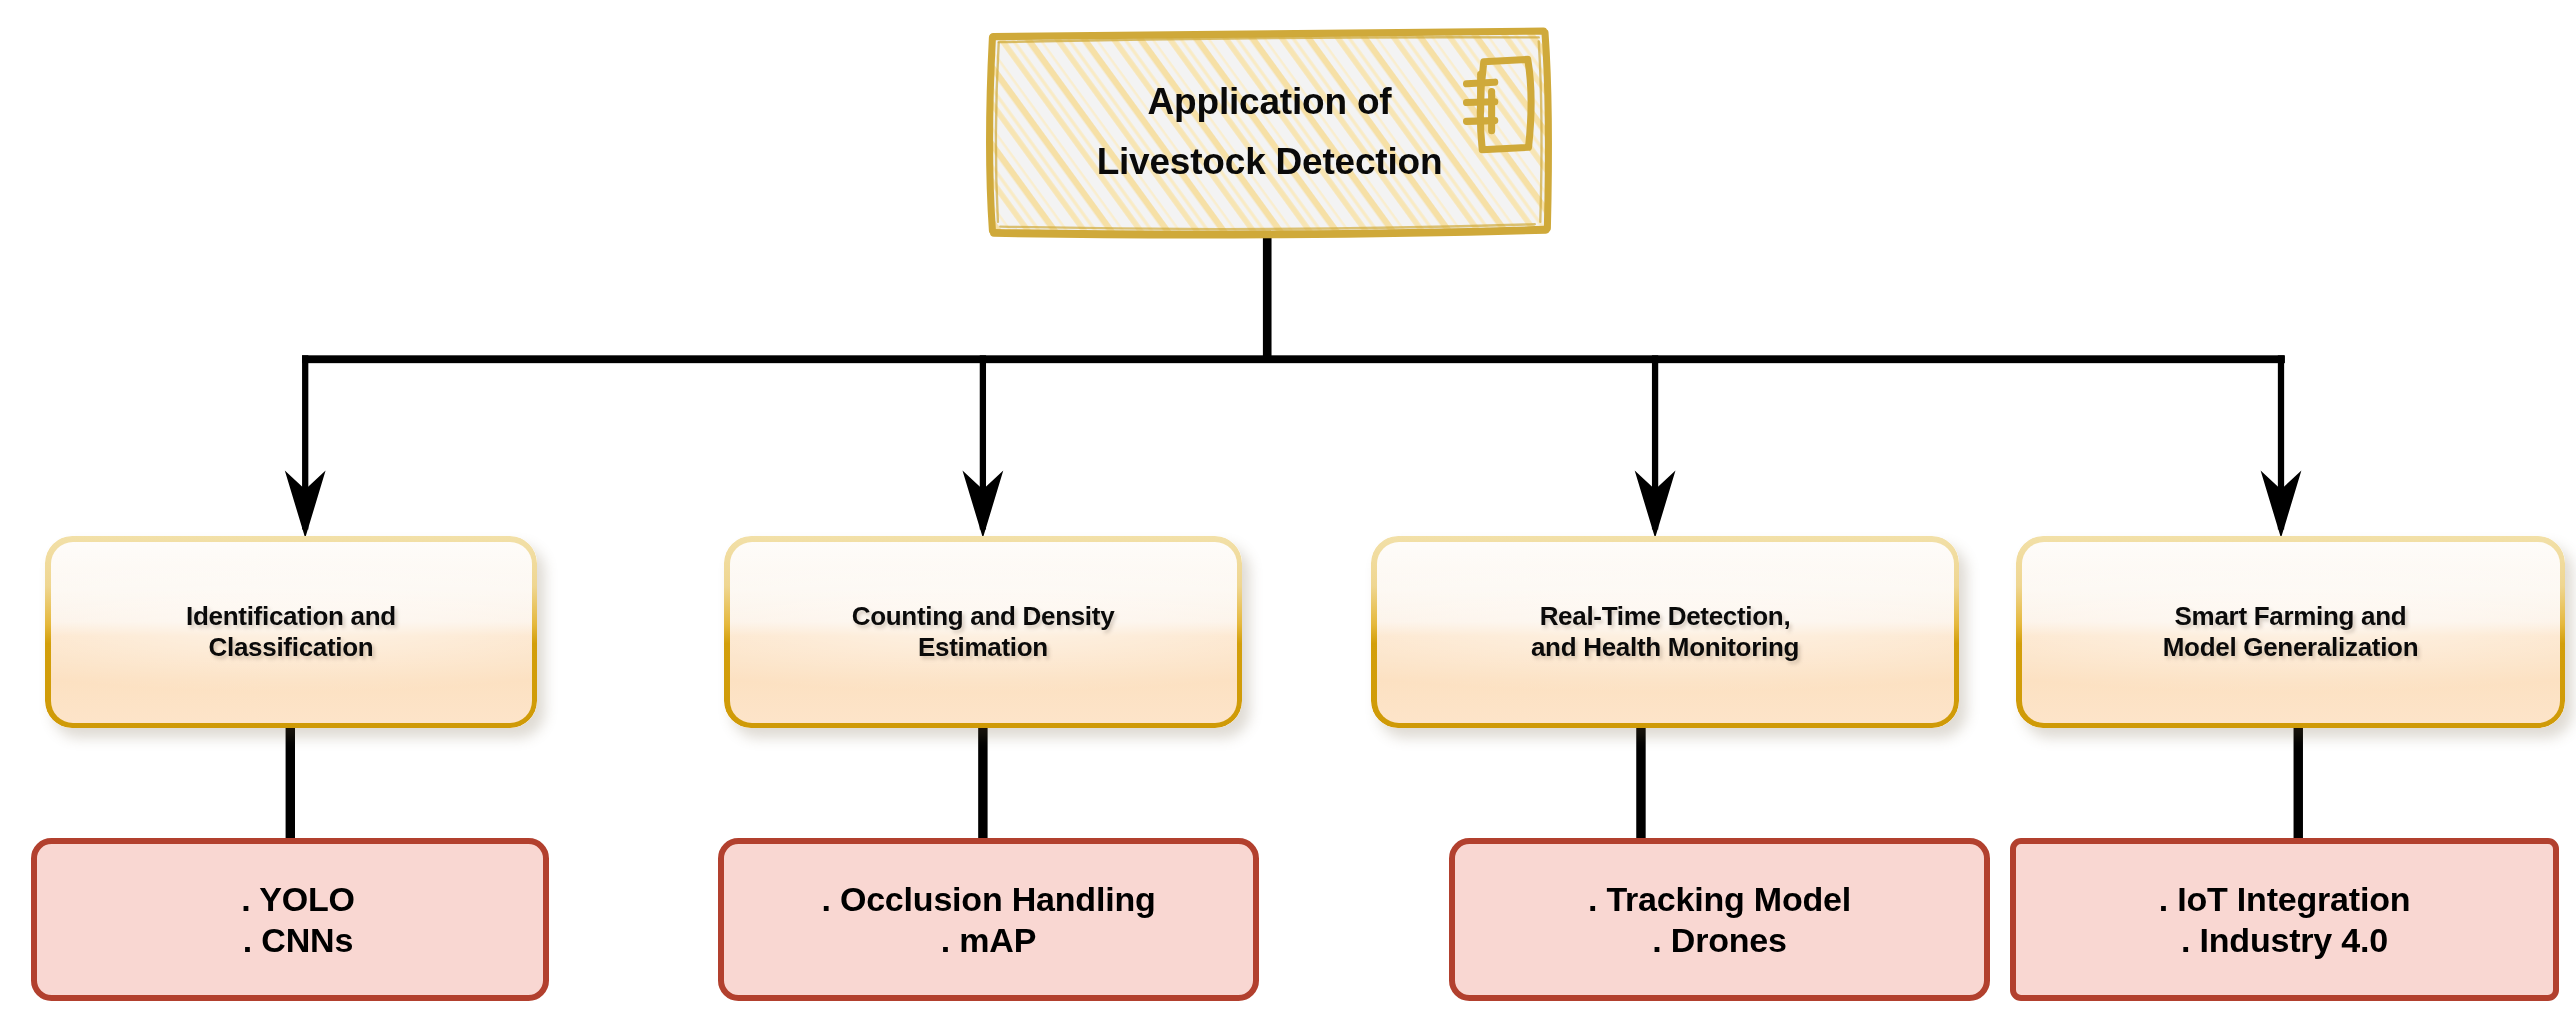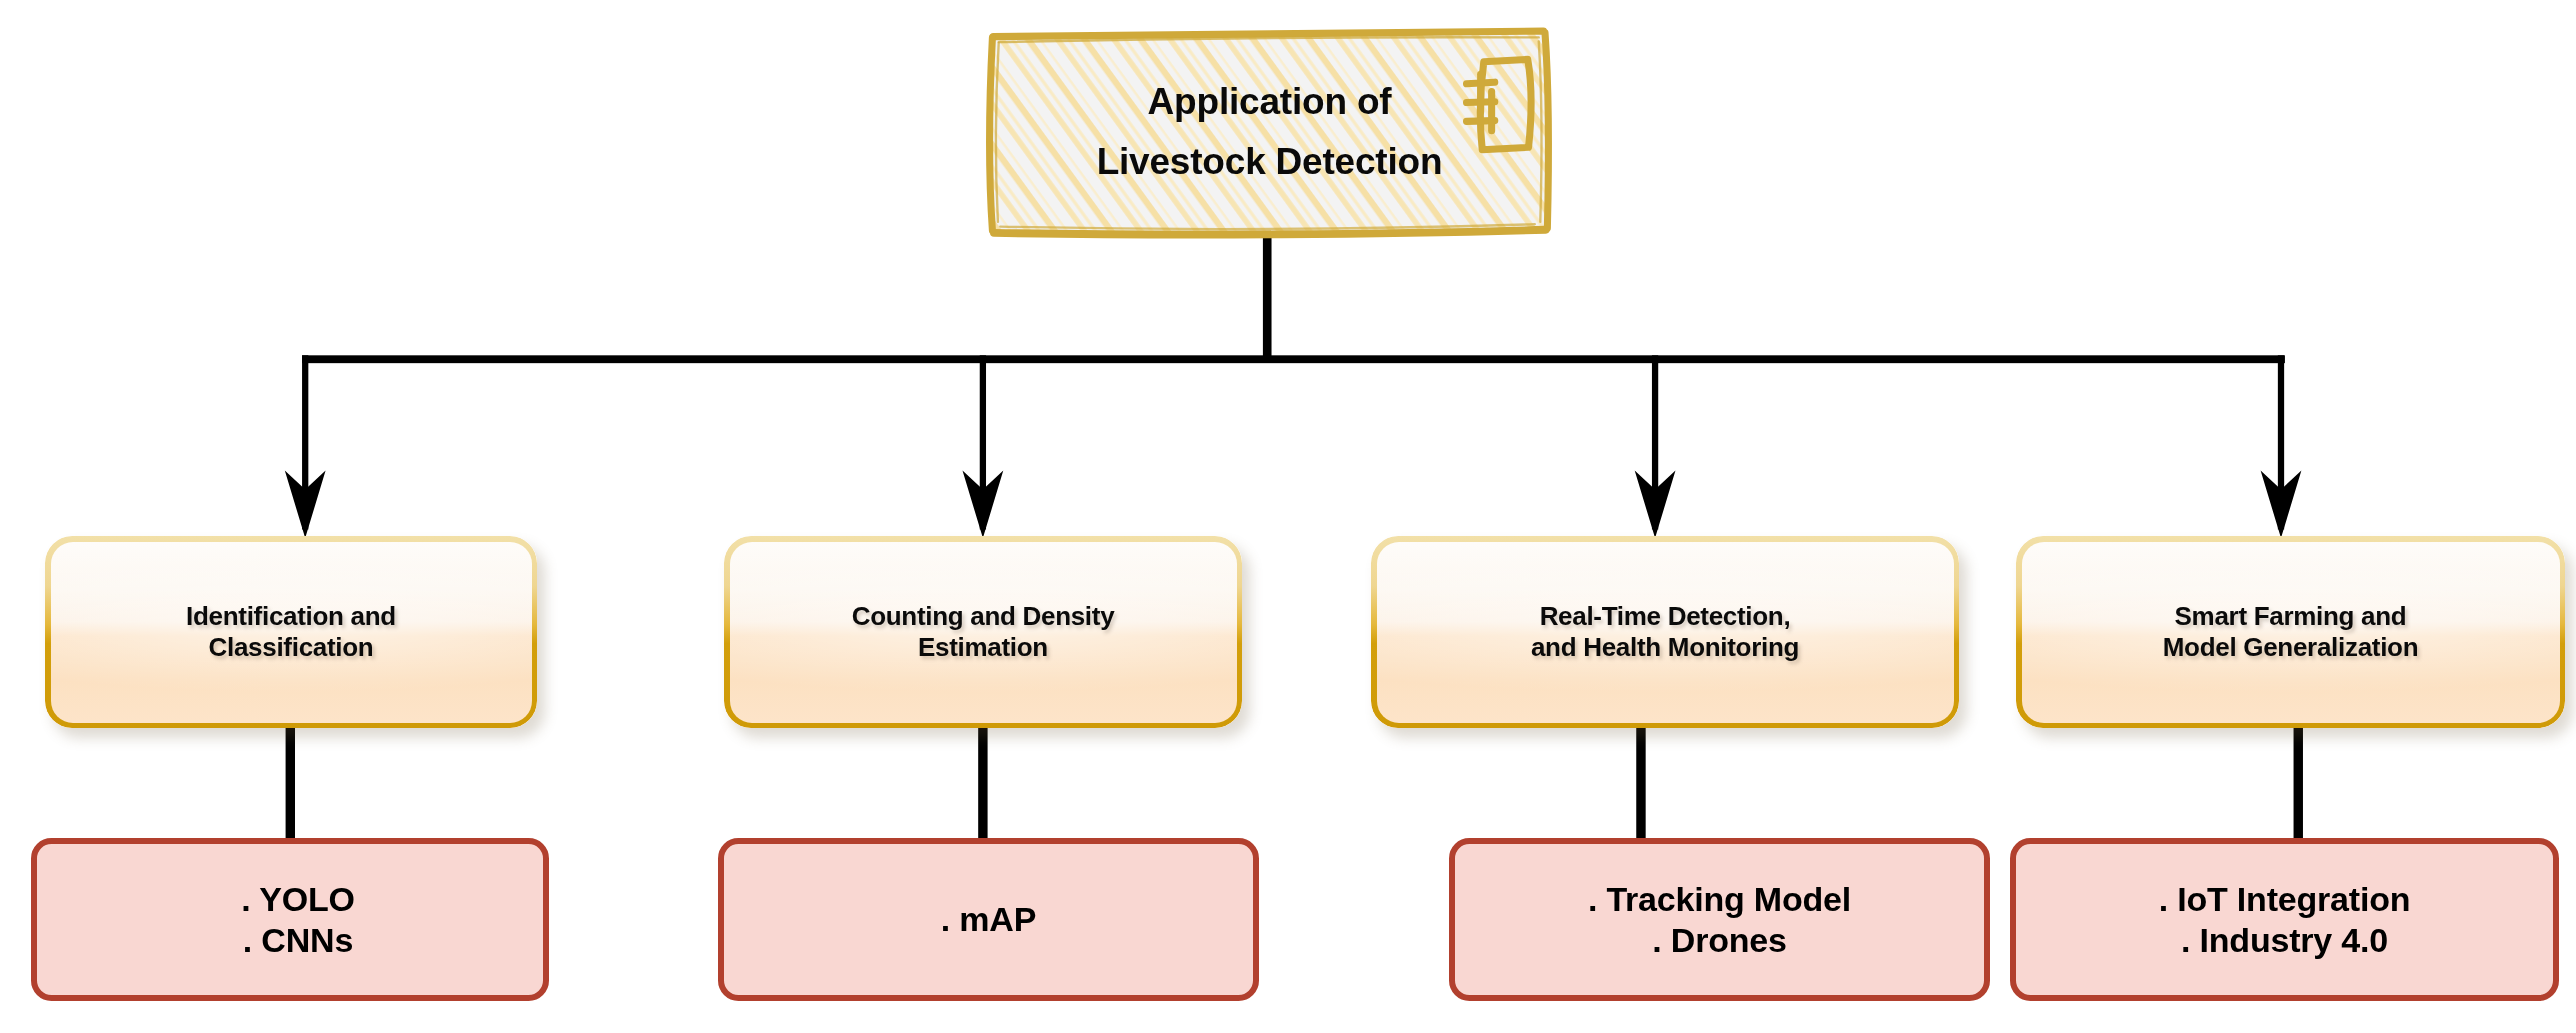--- a/index.html
+++ b/index.html
@@ -273,32 +273,33 @@
 
   <div class="leaf-node" style="left:31px; width:518px;padding-left:16px;">
     <div class="leaf-text">
       <span class="ln">. YOLO</span>
       <span class="ln">. CNNs</span>
     </div>
   </div>
 
   <div class="leaf-node" style="left:718px; width:541px;">
     <div class="leaf-text">
+      <span class="ln">. Occlusion Handling</span>
       <span class="ln">. mAP</span>
     </div>
   </div>
 
   <div class="leaf-node" style="left:1449px; width:541px;justify-content:flex-end;">
     <div class="leaf-text">
       <span class="ln">. Tracking Model</span>
       <span class="ln">. Drones</span>
     </div>
   </div>
 
-  <div class="leaf-node" style="left:2010px; width:549px;">
+  <div class="leaf-node" style="left:2010px; width:549px;border-radius:11px;">
     <div class="leaf-text">
       <span class="ln">. IoT Integration</span>
       <span class="ln">. Industry 4.0</span>
     </div>
   </div>
 
 </div>
 
 
 </body></html>

